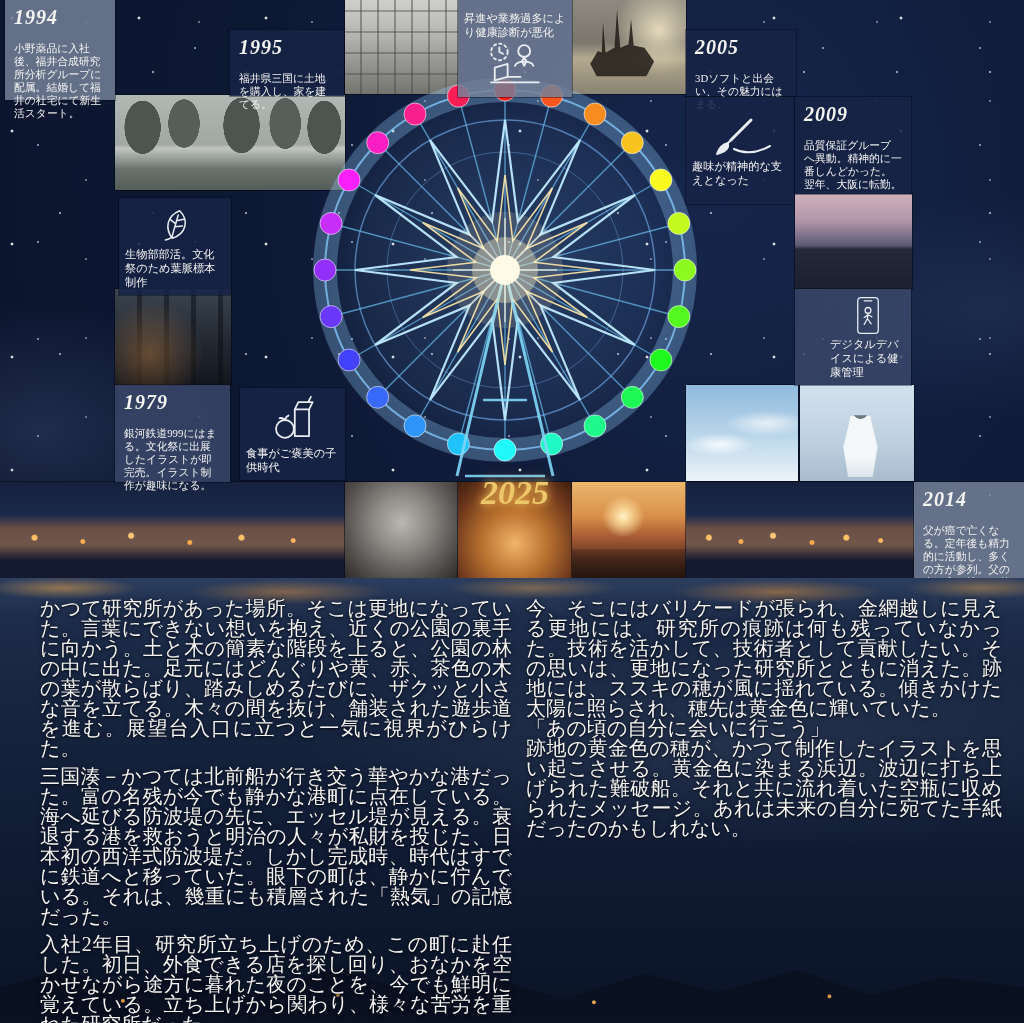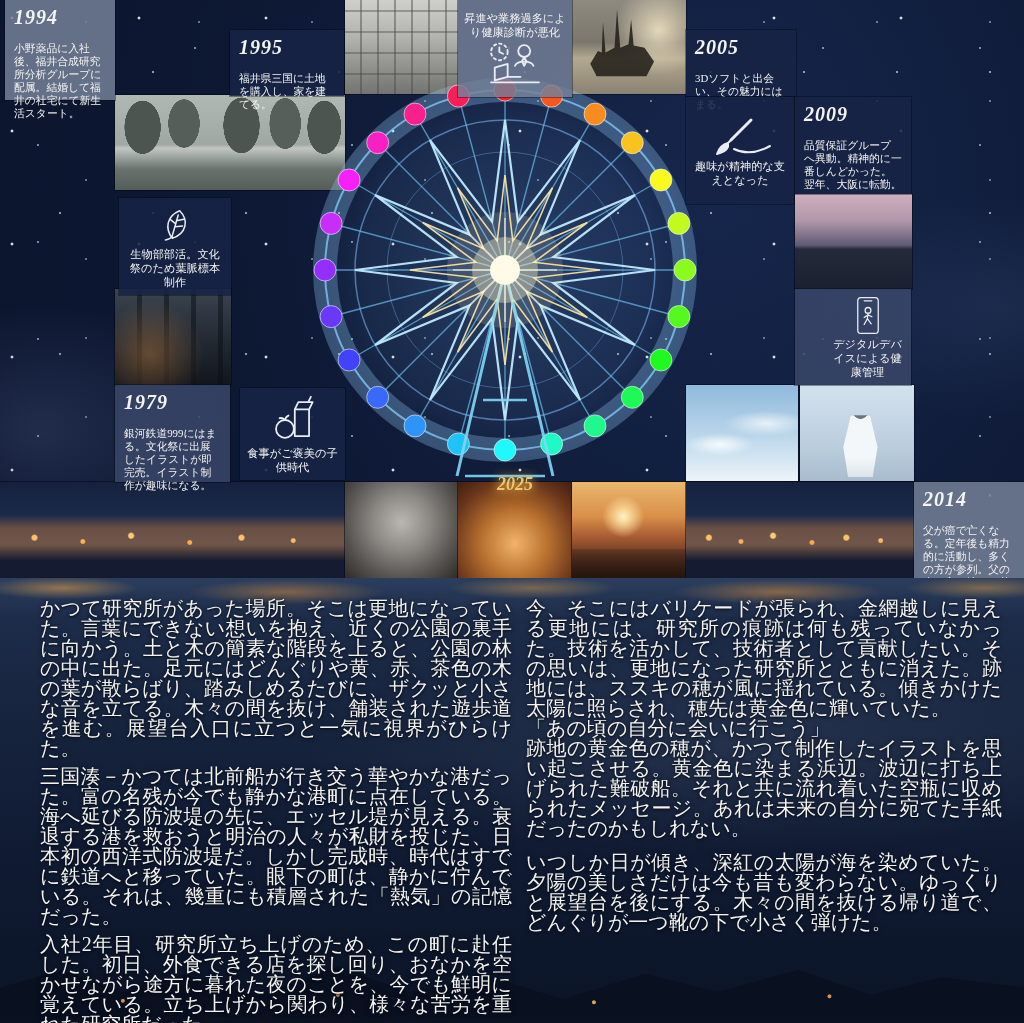--- a/index.html
+++ b/index.html
@@ -77,30 +77,30 @@
       background:linear-gradient(180deg, rgba(40,24,16,.25), rgba(30,18,12,.8));}
   
   .card{position:absolute;box-sizing:border-box;padding:6px 9px 4px;color:#f4f4f2;
         box-shadow:0 0 0 1px rgba(4,8,20,.4);}
   .card-slate{background:rgba(116,128,152,.85);}
   .card-navy{background:rgba(23,35,70,.88);}
   .card-mid{background:rgba(58,72,106,.84);}
   .card .year{font-style:italic;font-weight:bold;font-size:20px;line-height:1.1;letter-spacing:1px;}
   .card .txt{font-size:10.8px;line-height:12.9px;margin-top:14px;}
   .icon-card{display:flex;flex-direction:column;align-items:center;justify-content:center;
-             text-align:center;gap:1px;padding:6px;}
+             gap:1px;padding:6px;}
   .icon-card .cap{font-size:11.2px;line-height:14px;}
   .oicon{stroke:#e9edf3;fill:none;stroke-width:2;stroke-linecap:round;stroke-linejoin:round;}
   
   .wheel-glow{position:absolute;left:315px;top:80px;width:380px;height:380px;border-radius:50%;
       background:radial-gradient(circle, rgba(130,190,255,.20) 0%, rgba(130,190,255,.08) 55%, transparent 72%);
       pointer-events:none;}
   .wheel{position:absolute;left:305px;top:70px;}
   .y2025{position:absolute;left:458px;top:474px;width:114px;text-align:center;
-      font-size:18px;font-weight:bold;font-style:italic;color:#eec76a;
+      font-size:34px;font-weight:bold;font-style:italic;color:#eec76a;
       text-shadow:0 0 9px rgba(255,205,100,.95),0 0 18px rgba(255,170,60,.6);}
   
   .story{position:absolute;left:0;top:578px;width:1024px;height:445px;
       background:
         radial-gradient(ellipse 110px 16px at 6% 10px, rgba(250,175,75,.5), transparent 70%),
         radial-gradient(ellipse 140px 18px at 28% 14px, rgba(250,160,60,.42), transparent 70%),
         radial-gradient(ellipse 120px 16px at 52% 10px, rgba(250,175,75,.38), transparent 70%),
         radial-gradient(ellipse 150px 18px at 76% 14px, rgba(250,160,60,.45), transparent 70%),
         radial-gradient(ellipse 110px 16px at 96% 10px, rgba(250,175,75,.4), transparent 70%),
         radial-gradient(ellipse 620px 150px at 72% 38%, rgba(175,190,225,.10), transparent 70%),
@@ -269,16 +269,15 @@
     <div class="roofs"></div>
     <div class="col col-left">
       <p>かつて研究所があった場所。そこは更地になっていた。言葉にできない想いを抱え、近くの公園の裏手に向かう。土と木の簡素な階段を上ると、公園の林の中に出た。足元にはどんぐりや黄、赤、茶色の木の葉が散らばり、踏みしめるたびに、ザクッと小さな音を立てる。木々の間を抜け、舗装された遊歩道を進む。展望台入口に立つと一気に視界がひらけた。</p>
       <p>三国湊－かつては北前船が行き交う華やかな港だった。富の名残が今でも静かな港町に点在している。海へ延びる防波堤の先に、エッセル堤が見える。衰退する港を救おうと明治の人々が私財を投じた、日本初の西洋式防波堤だ。しかし完成時、時代はすでに鉄道へと移っていた。眼下の町は、静かに佇んでいる。それは、幾重にも積層された「熱気」の記憶だった。</p>
       <p>入社2年目、研究所立ち上げのため、この町に赴任した。初日、外食できる店を探し回り、おなかを空かせながら途方に暮れた夜のことを、今でも鮮明に覚えている。立ち上げから関わり、様々な苦労を重ねた研究所だった。</p>
     </div>
     <div class="col col-right">
       <p class="tight">今、そこにはバリケードが張られ、金網越しに見える更地には、研究所の痕跡は何も残っていなかった。技術を活かして、技術者として貢献したい。その思いは、更地になった研究所とともに消えた。跡地には、ススキの穂が風に揺れている。傾きかけた太陽に照らされ、穂先は黄金色に輝いていた。</p>
       <p class="tight">「あの頃の自分に会いに行こう」</p>
       <p class="gap">跡地の黄金色の穂が、かつて制作したイラストを思い起こさせる。黄金色に染まる浜辺。波辺に打ち上げられた難破船。それと共に流れ着いた空瓶に収められたメッセージ。あれは未来の自分に宛てた手紙だったのかもしれない。</p>
-      <p>いつしか日が傾き、深紅の太陽が海を染めていた。夕陽の美しさだけは今も昔も変わらない。ゆっくりと展望台を後にする。木々の間を抜ける帰り道で、どんぐりが一つ靴の下で小さく弾けた。</p>
     </div>
   </div>
 </div>
 
 </body></html>

